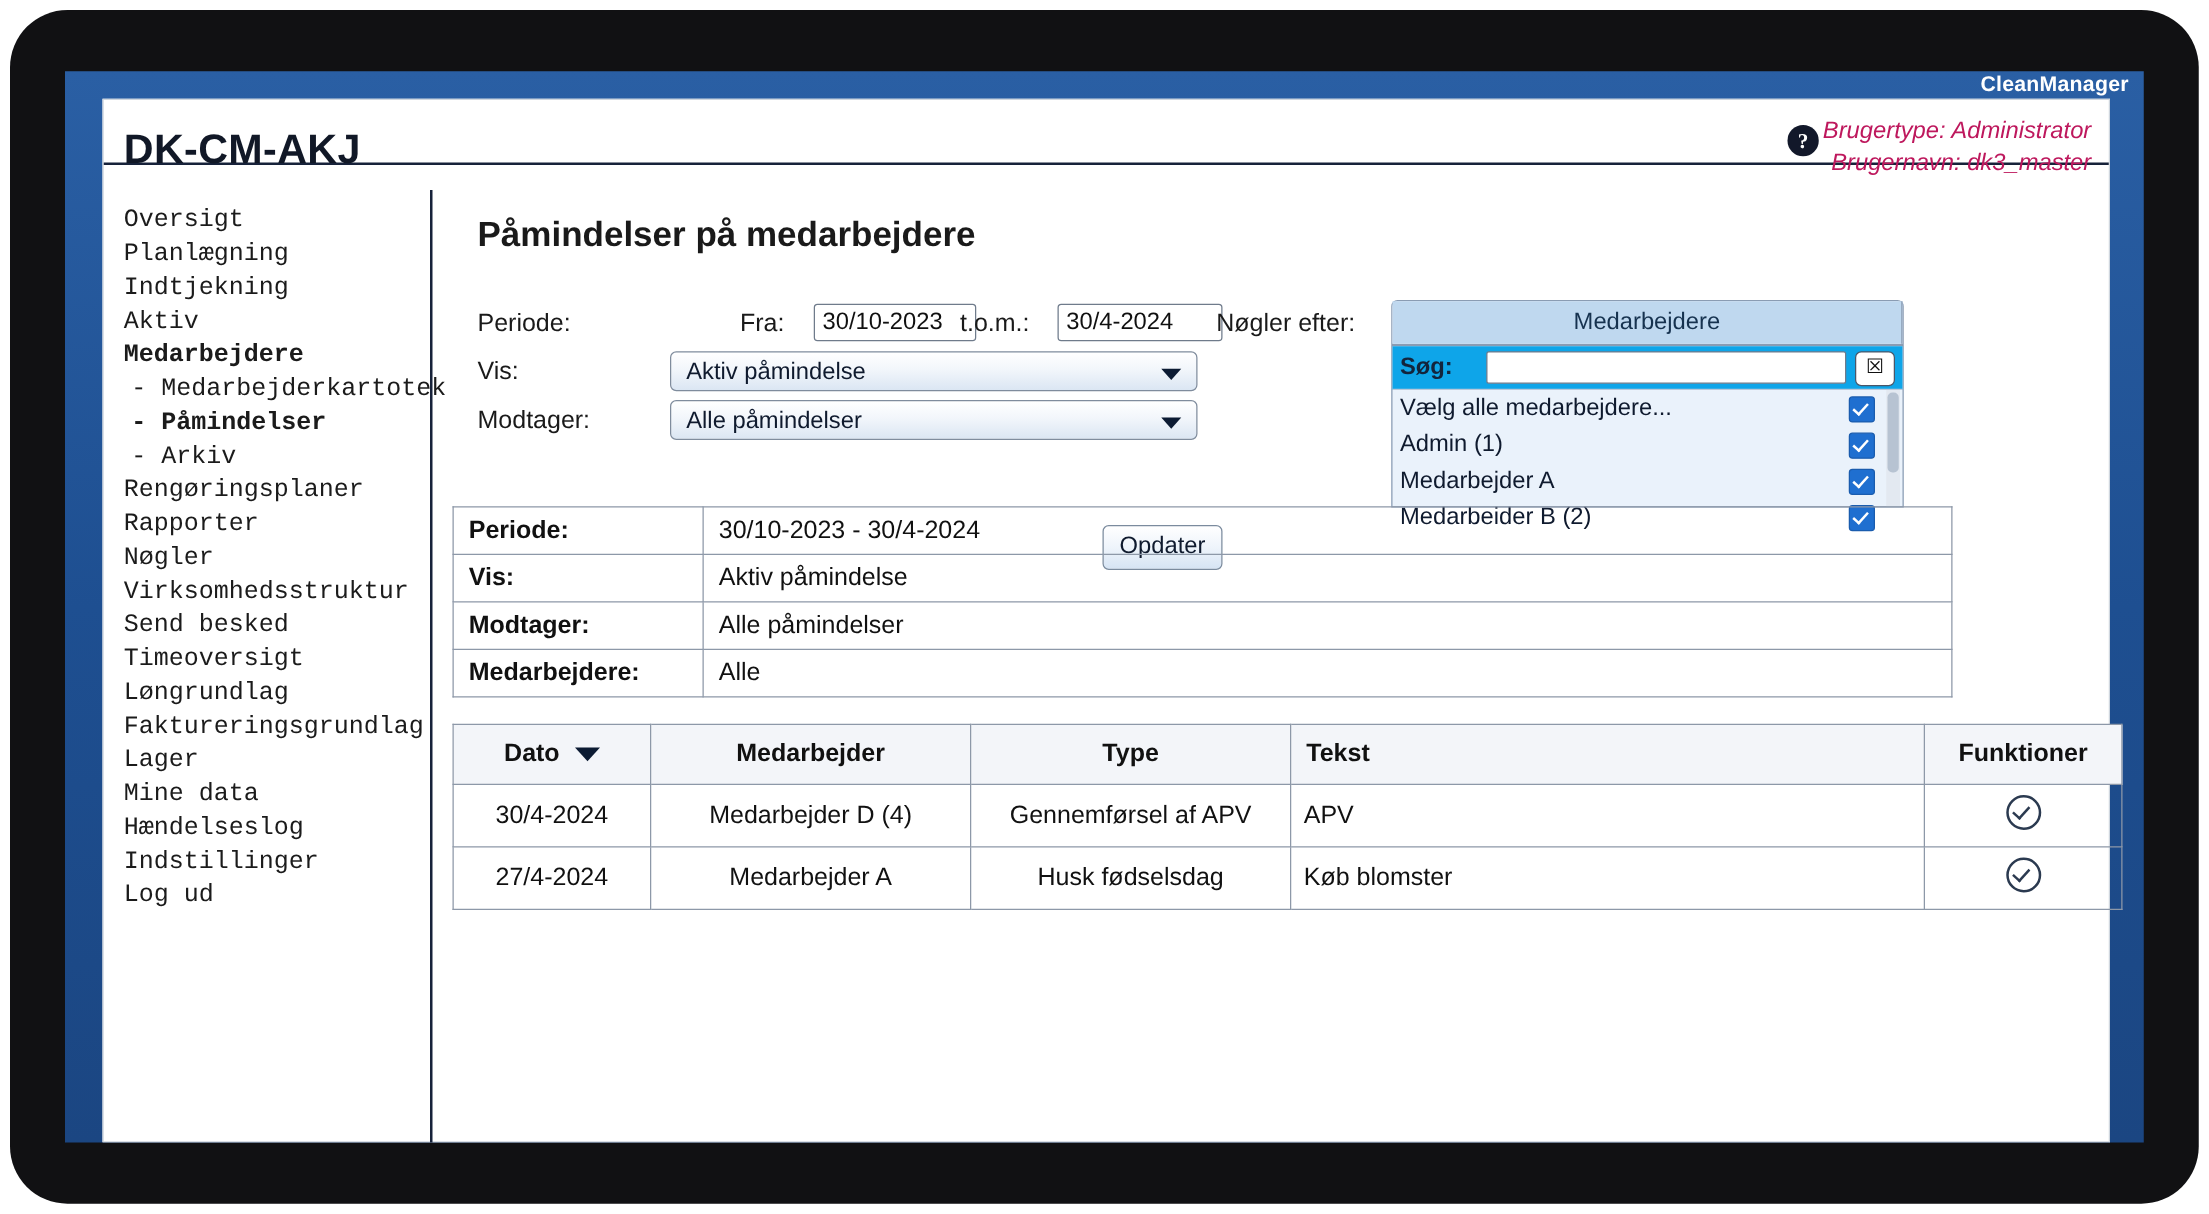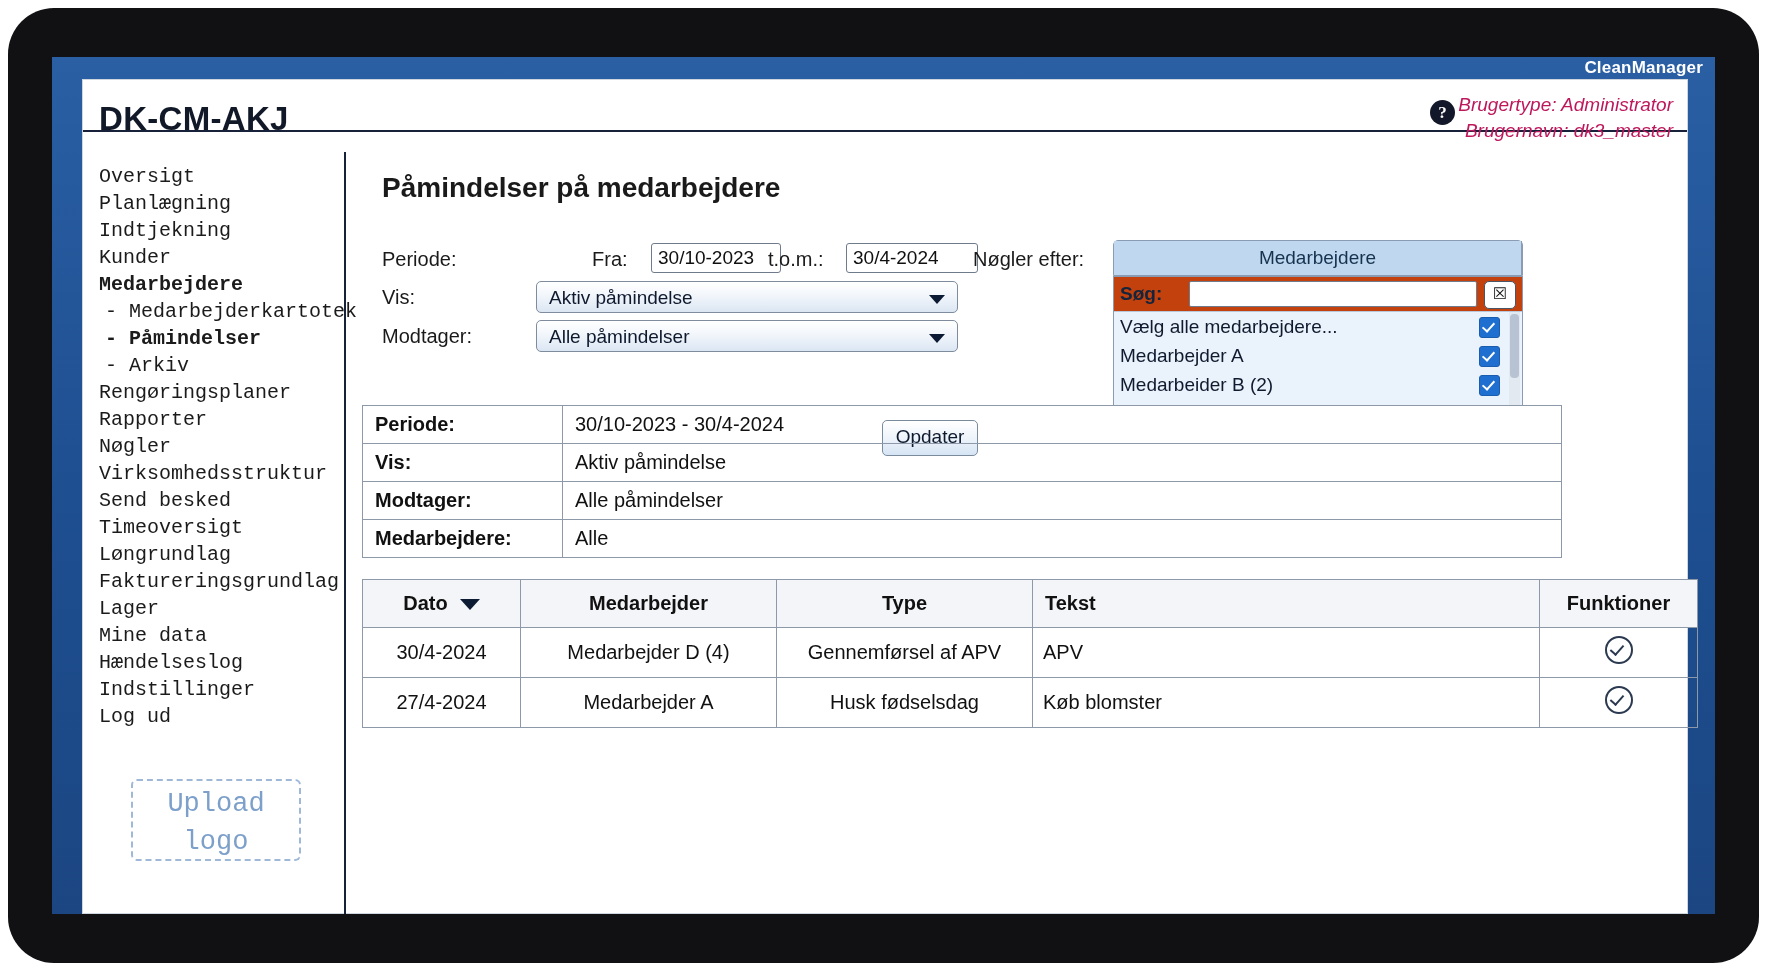--- a/index.html
+++ b/index.html
@@ -264,21 +264,21 @@
     width: 410px;
     height: 130px;
     border: 1px solid #8a9cb3;
     box-sizing: border-box;
     background: #eaf2fb;
   }
   .searchrow {
     position: relative;
     height: 34px;
     border-bottom: 1px solid #b9c8da;
-    background: #c2410c;
+    background: #0ea5e9;
   }
   .searchrow .sl {
     position: absolute;
     left: 6px; top: 6px;
     font-size: 19px;
     font-weight: bold;
     color: #13243c;
   }
   .search-input {
     position: absolute;
@@ -463,40 +463,39 @@
         <div class="user-meta">
           <div>Brugertype: Administrator</div>
           <div>Brugernavn: dk3_master</div>
         </div>
       </div>
 
       <div class="sidebar">
         <div class="nav-item">Oversigt</div>
         <div class="nav-item">Planlægning</div>
         <div class="nav-item">Indtjekning</div>
-        <div class="nav-item">Kunder</div>
+        <div class="nav-item">Aktiv</div>
         <div class="nav-item bold">Medarbejdere</div>
         <div class="nav-item sub">- Medarbejderkartotek</div>
         <div class="nav-item sub bold">- Påmindelser</div>
         <div class="nav-item sub">- Arkiv</div>
         <div class="nav-item">Rengøringsplaner</div>
         <div class="nav-item">Rapporter</div>
         <div class="nav-item">Nøgler</div>
         <div class="nav-item">Virksomhedsstruktur</div>
         <div class="nav-item">Send besked</div>
         <div class="nav-item">Timeoversigt</div>
         <div class="nav-item">Løngrundlag</div>
         <div class="nav-item">Faktureringsgrundlag</div>
         <div class="nav-item">Lager</div>
         <div class="nav-item">Mine data</div>
         <div class="nav-item">Hændelseslog</div>
         <div class="nav-item">Indstillinger</div>
         <div class="nav-item">Log ud</div>
 
-        <div class="upload-logo">Upload logo</div>
       </div>
 
       <div class="main">
         <div class="page-title">Påmindelser på medarbejdere</div>
 
         <div class="filters">
           <div class="lbl lbl-periode">Periode:</div>
           <div class="lbl lbl-fra">Fra:</div>
           <input class="txtinput in-fra" value="30/10-2023" style="">
           <div class="lbl lbl-tom">t.o.m.:</div>
@@ -521,20 +520,24 @@
           </div>
 
           <div class="searchpanel">
             <div class="searchrow">
               <div class="sl">Søg:</div>
               <input class="search-input" value="" style="">
               <div class="clear-btn">☒</div>
             </div>
             <div class="opt">
               <span>Vælg alle medarbejdere...</span>
+              <span class="chk"></span>
+            </div>
+            <div class="opt">
+              <span>Admin (1)</span>
               <span class="chk"></span>
             </div>
             <div class="opt">
               <span>Medarbejder A</span>
               <span class="chk"></span>
             </div>
             <div class="opt">
               <span>Medarbeider B (2)</span>
               <span class="chk"></span>
             </div>

